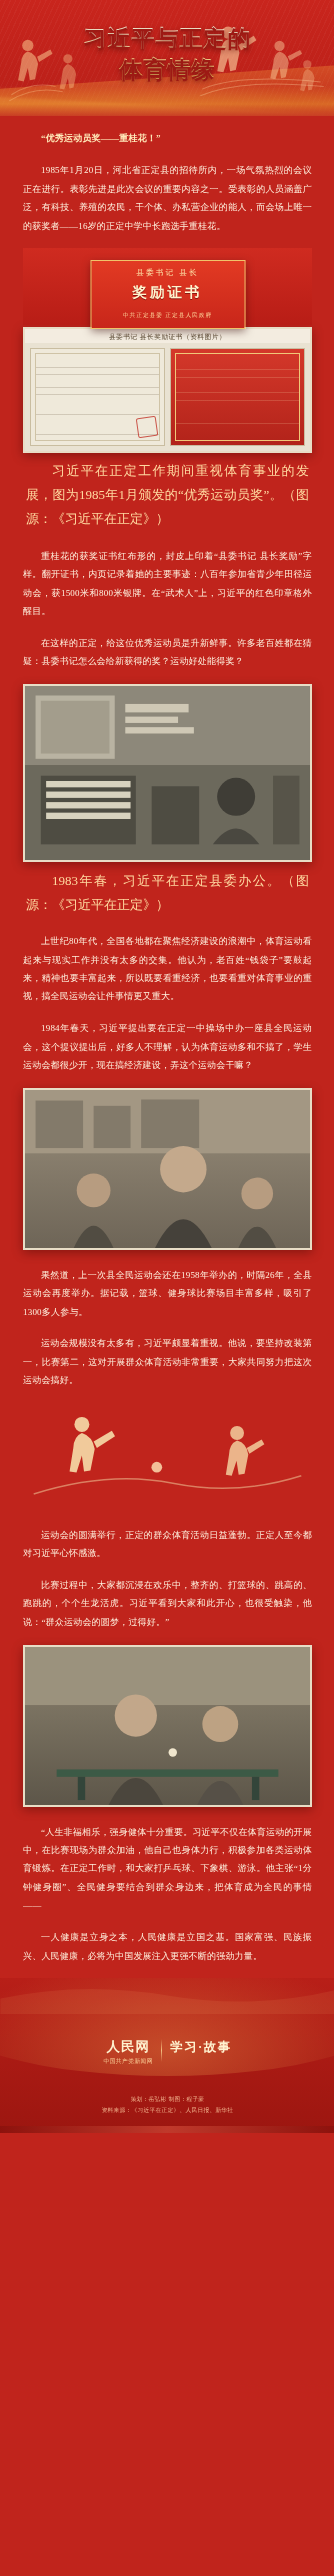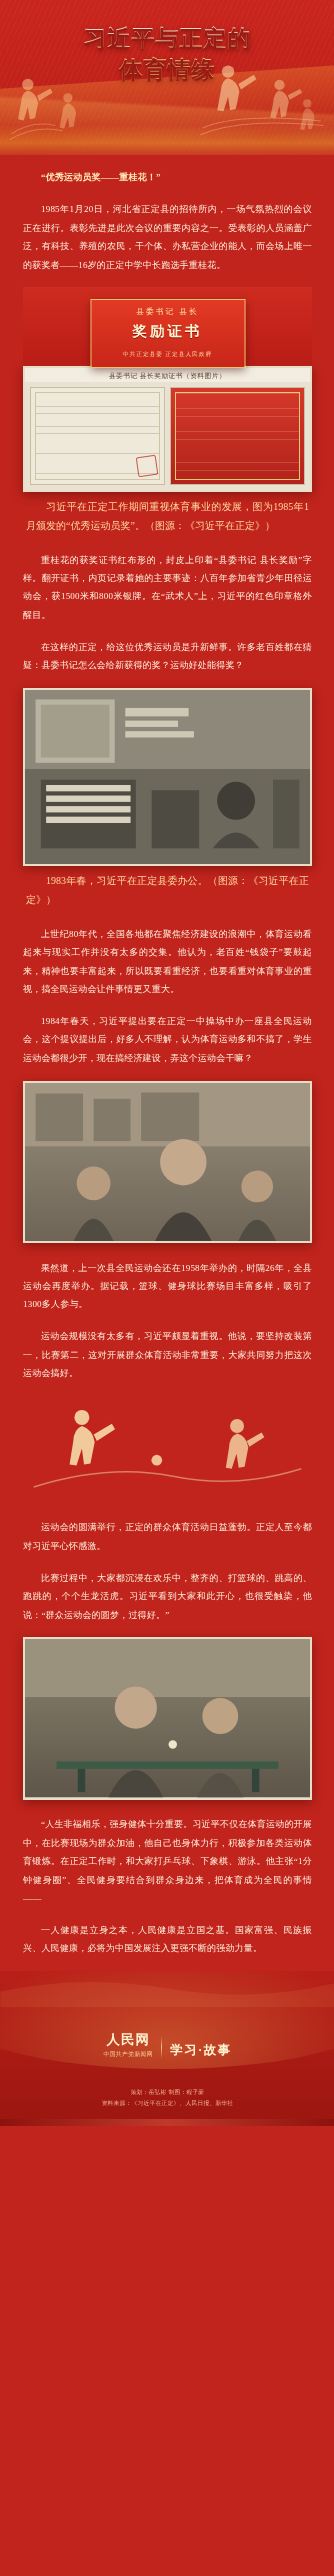--- a/index.html
+++ b/index.html
@@ -16,21 +16,21 @@
     min-height: 3624px;
     background: #c0241c;
     position: relative;
     overflow: hidden;
   }
 
   
   .header {
     position: relative;
     width: 335px;
-    height: 155px;
+    height: 116px;
     background: linear-gradient(180deg, #c9251d 0%, #b81f18 100%);
     overflow: hidden;
   }
   .hdr-texture {
     position: absolute;
     inset: 0;
     background:
       radial-gradient(ellipse 216px 103px at 50% 120%, rgba(255,210,120,0.18), rgba(255,210,120,0) 70%),
       repeating-linear-gradient(115deg, rgba(255,255,255,0.035) 0 1px, rgba(255,255,255,0) 1px 4.6px);
   }
@@ -129,21 +129,21 @@
   .fig-frame {
     display: block;
     width: 100%;
     background: #f3ece0;
     border: 2.1px solid #e8ddc6;
     box-shadow: 0 3.1px 10.3px rgba(60,6,3,0.45);
     overflow: hidden;
   }
   .cap {
     font-family: "Liberation Serif", "DejaVu Serif", serif;
-    font-size: 10px;
+    font-size: 13px;
     line-height: 1.85;
     color: #ffd9a0;
     margin: 6.2px 3.1px 0 3.1px;
     text-align: justify;
     text-indent: 2em;
   }
 
   
   .cert-wrap {
     position: relative;
@@ -252,21 +252,21 @@
   }
   .footer-brand {
     position: absolute;
     left: 0; top: 61px;
     width: 335px;
     text-align: center;
     color: #ffe7b4;
   }
   .brand-row {
     display: flex;
-    align-items: flex-end;
+    align-items: flex-start;
     justify-content: center;
     gap: 8.2px;
   }
   .brand-people {
     font-family: "Liberation Serif", serif;
     font-weight: bold;
     font-size: 13.4px;
     color: #fff2cf;
     letter-spacing: 1px;
     line-height: 1.25;

